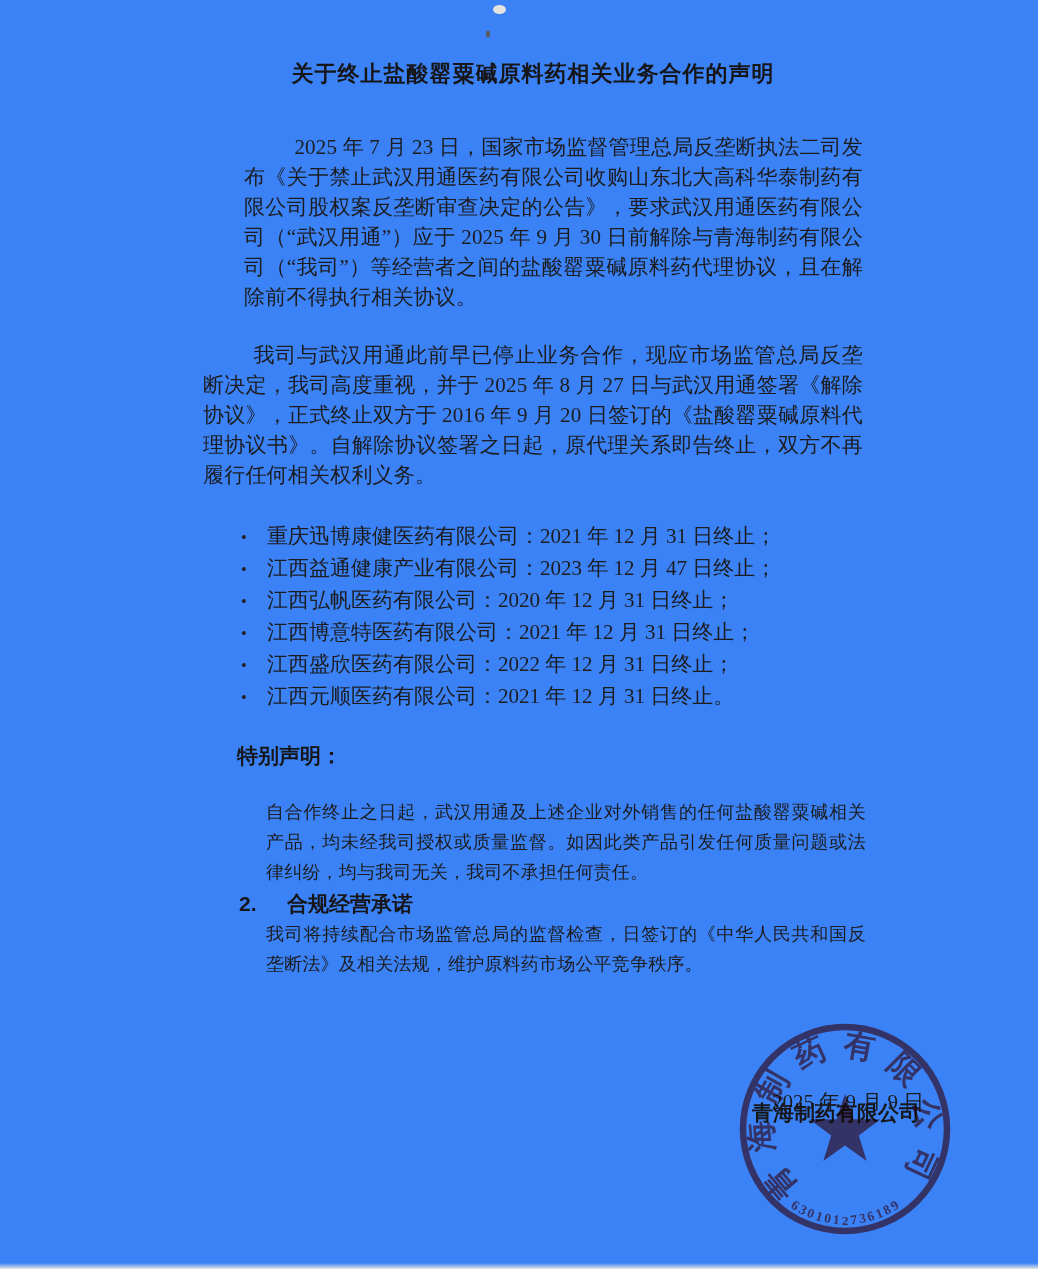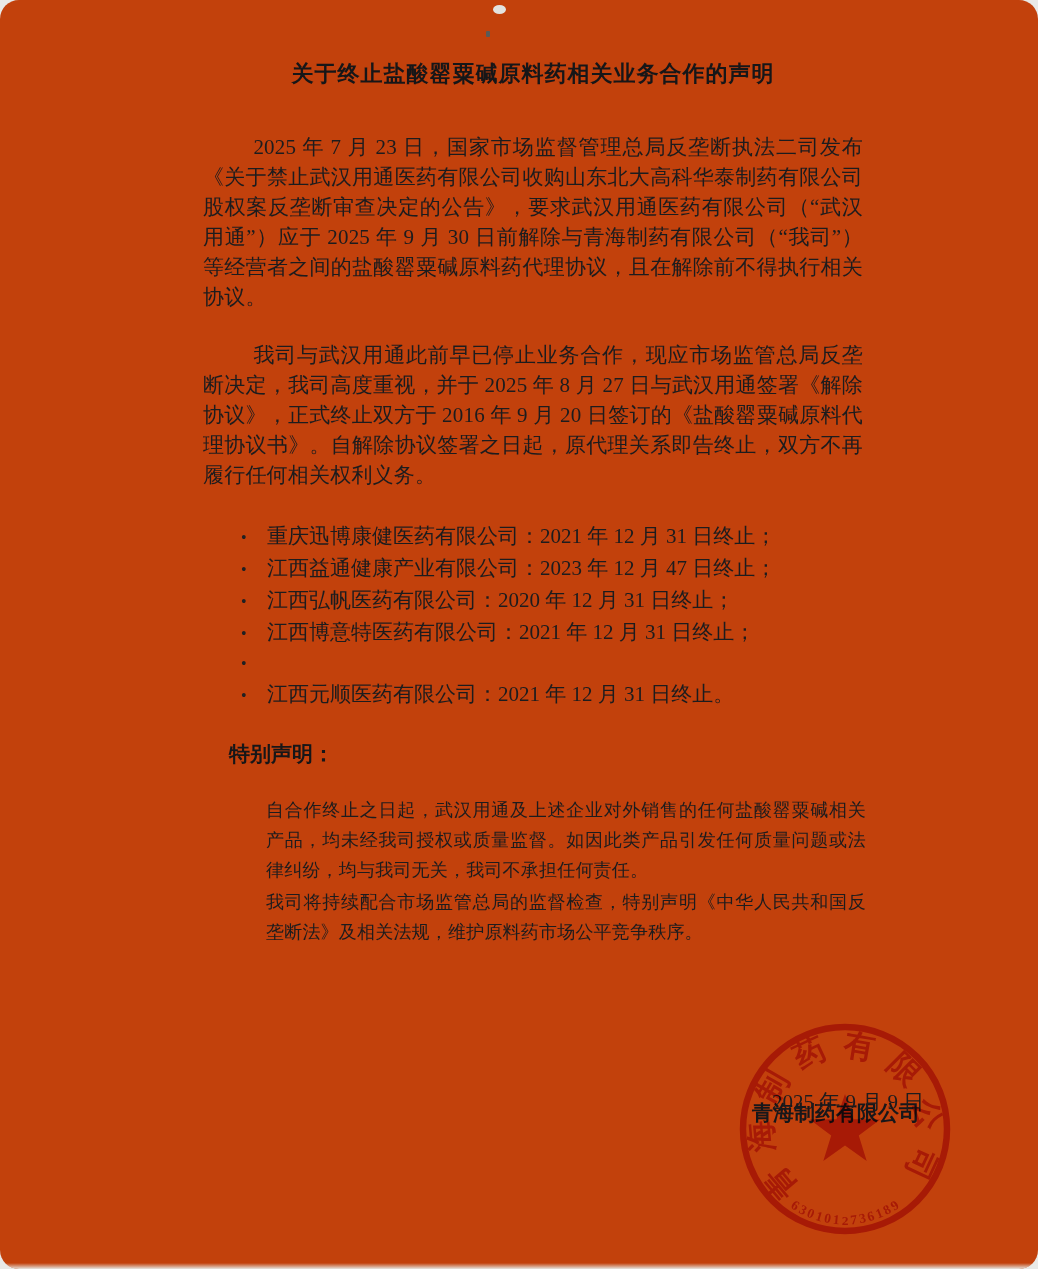--- a/index.html
+++ b/index.html
@@ -1,23 +1,22 @@
 <!DOCTYPE html>
 <html><head>
 <meta charset="utf-8">
 <style>
   html,body{margin:0;padding:0;background:#e9e9e7;}
   .page{
     position:relative;
     width:1038px;height:1269px;
-    background:#c2410c;
+    background:#3b82f6;
     overflow:hidden;
     font-family:"Liberation Serif","DejaVu Serif",serif;
     color:#1c1c1e;
-    border-radius:19px;
   }
   .content{
     position:absolute;
     left:203px;top:0;
     width:660px;
   }
   .title{
     margin:0;
     padding-top:59px;
     text-align:center;
@@ -28,40 +27,40 @@
     color:#161618;
   }
   .para{
     margin:0;
     font-size:21px;
     line-height:30px;
     text-align:justify;
     text-indent:2.4em;
     letter-spacing:0.2px;
   }
-  .para.p1{margin-top:43px;}
+  .para.p1{margin-top:43px;margin-left:41px;}
   .para.p2{margin-top:28px;}
   .para.p3{margin-top:25px;}
   .term-list{
     list-style:none;
     margin:31px 0 0 0;
     padding:0 0 0 38px;
     font-size:21px;
     line-height:30px;
   }
   .term-item{display:flex;align-items:baseline;}
   .blt{
     width:26px;
     flex:0 0 26px;
     font-size:16px;
     color:#202022;
   }
   .special{
     margin-top:28px;
-    margin-left:26px;
+    margin-left:34px;
     font-family:Liberation Serif, serif;
     font-weight:700;
     font-size:21px;
     line-height:30px;
     color:#161618;
   }
   .section{margin-top:26px;}
   .section.sec2{margin-top:2px;}
   .sec-head{
     font-family:"Liberation Sans","DejaVu Sans",sans-serif;
@@ -144,35 +143,39 @@
       <li class="term-item">
         <span class="blt">•</span>
         <span class="term-text">江西弘帆医药有限公司：2020 年 12 月 31 日终止；</span>
       </li>
       <li class="term-item">
         <span class="blt">•</span>
         <span class="term-text">江西博意特医药有限公司：2021 年 12 月 31 日终止；</span>
       </li>
       <li class="term-item">
         <span class="blt">•</span>
+        <span class="term-text">江西盛欣医药有限公司：2022 年 12 月 31 日终止；</span>
       </li>
       <li class="term-item">
         <span class="blt">•</span>
         <span class="term-text">江西元顺医药有限公司：2021 年 12 月 31 日终止。</span>
       </li>
     </ul>
 
     <div class="special">特别声明：</div>
 
     <div class="section sec1">
       <div class="sec-body">自合作终止之日起，武汉用通及上述企业对外销售的任何盐酸罂粟碱相关产品，均未经我司授权或质量监督。如因此类产品引发任何质量问题或法律纠纷，均与我司无关，我司不承担任何责任。</div>
     </div>
 
     <div class="section sec2">
-      <div class="sec-body">我司将持续配合市场监管总局的监督检查，特别声明《中华人民共和国反垄断法》及相关法规，维护原料药市场公平竞争秩序。</div>
+      <div class="sec-head">
+        <span class="sec-num">2.</span><span class="sec-title">合规经营承诺</span>
+      </div>
+      <div class="sec-body">我司将持续配合市场监管总局的监督检查，日签订的《中华人民共和国反垄断法》及相关法规，维护原料药市场公平竞争秩序。</div>
     </div>
   </div>
 
   <div class="sig-company">青海制药有限公司</div>
   <div class="sig-date">2025 年 9 月 9 日</div>
 
   <svg id="seal-svg" class="seal" viewBox="0 0 214 214" aria-hidden="true">
       <circle cx="107" cy="107" r="102" fill="none" stroke="#d6454e" stroke-width="6.5"></circle>
       <polygon points="107.0,72.0 115.5,97.3 142.2,97.6 120.8,113.5 128.7,138.9 107.0,123.5 85.3,138.9 93.2,113.5 71.8,97.6 98.5,97.3" fill="#d6454e"></polygon>
       <text transform="translate(42.7 161.0) rotate(-130)" text-anchor="middle" dominant-baseline="central" font-size="31" fill="#d6454e">青</text>

